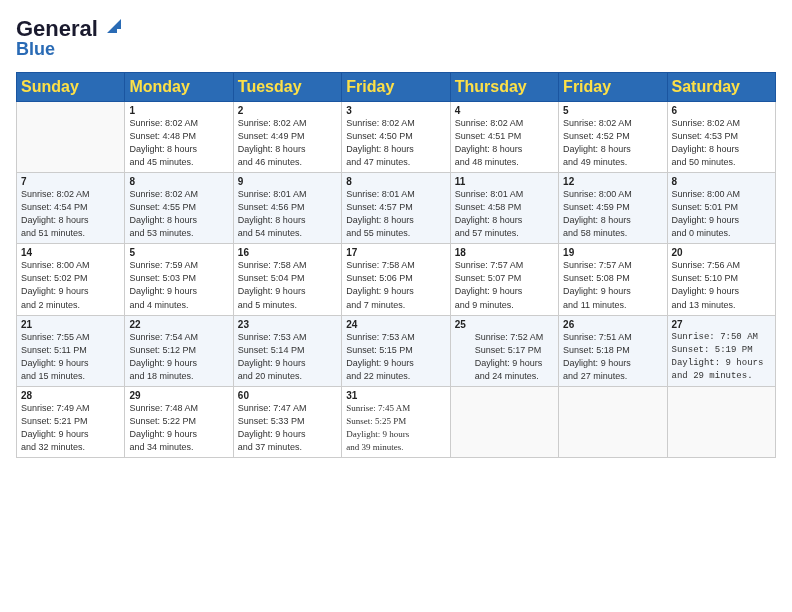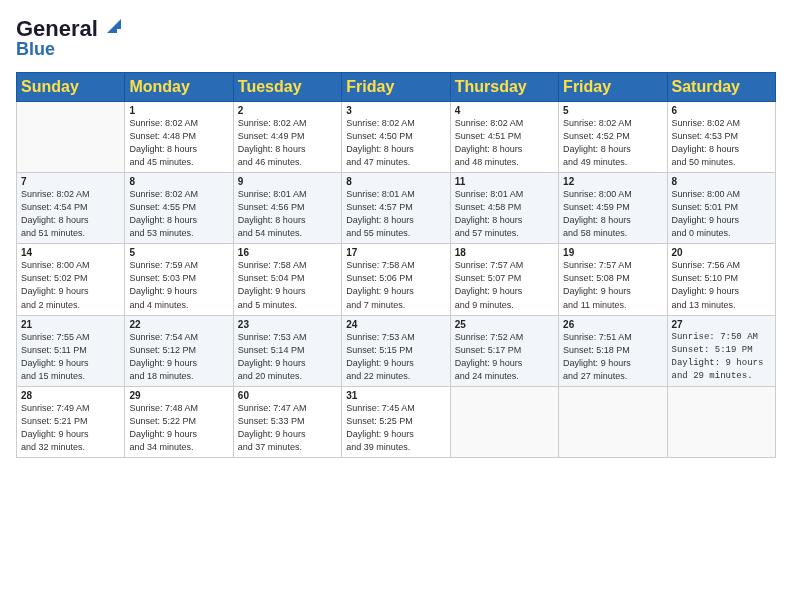--- a/index.html
+++ b/index.html
@@ -295,21 +295,21 @@
           </td>
           <td>
             <div class="day-number">24</div>
             <div class="day-info" style="white-space: pre-line;">Sunrise: 7:53 AM
 Sunset: 5:15 PM
 Daylight: 9 hours
 and 22 minutes.</div>
           </td>
           <td>
             <div class="day-number">25</div>
-            <div class="day-info" style="white-space: pre-line;">Sunrise: 7:52 AM
+            <div class="day-info" style="white-space: pre-line; margin-left: 20px;">Sunrise: 7:52 AM
 Sunset: 5:17 PM
 Daylight: 9 hours
 and 24 minutes.</div>
           </td>
           <td>
             <div class="day-number">26</div>
             <div class="day-info" style="white-space: pre-line;">Sunrise: 7:51 AM
 Sunset: 5:18 PM
 Daylight: 9 hours
 and 27 minutes.</div>
@@ -339,21 +339,21 @@
           </td>
           <td>
             <div class="day-number">60</div>
             <div class="day-info" style="white-space: pre-line;">Sunrise: 7:47 AM
 Sunset: 5:33 PM
 Daylight: 9 hours
 and 37 minutes.</div>
           </td>
           <td>
             <div class="day-number">31</div>
-            <div class="day-info" style="white-space: pre-line;">Sunrise: 7:45 AM
+            <div class="day-info" style="white-space: pre-line; font-family: Liberation Serif, serif;">Sunrise: 7:45 AM
 Sunset: 5:25 PM
 Daylight: 9 hours
 and 39 minutes.</div>
           </td>
           <td class="empty"></td>
           <td class="empty"></td>
           <td class="empty"></td>
         </tr>
       </tbody>
   </table>

